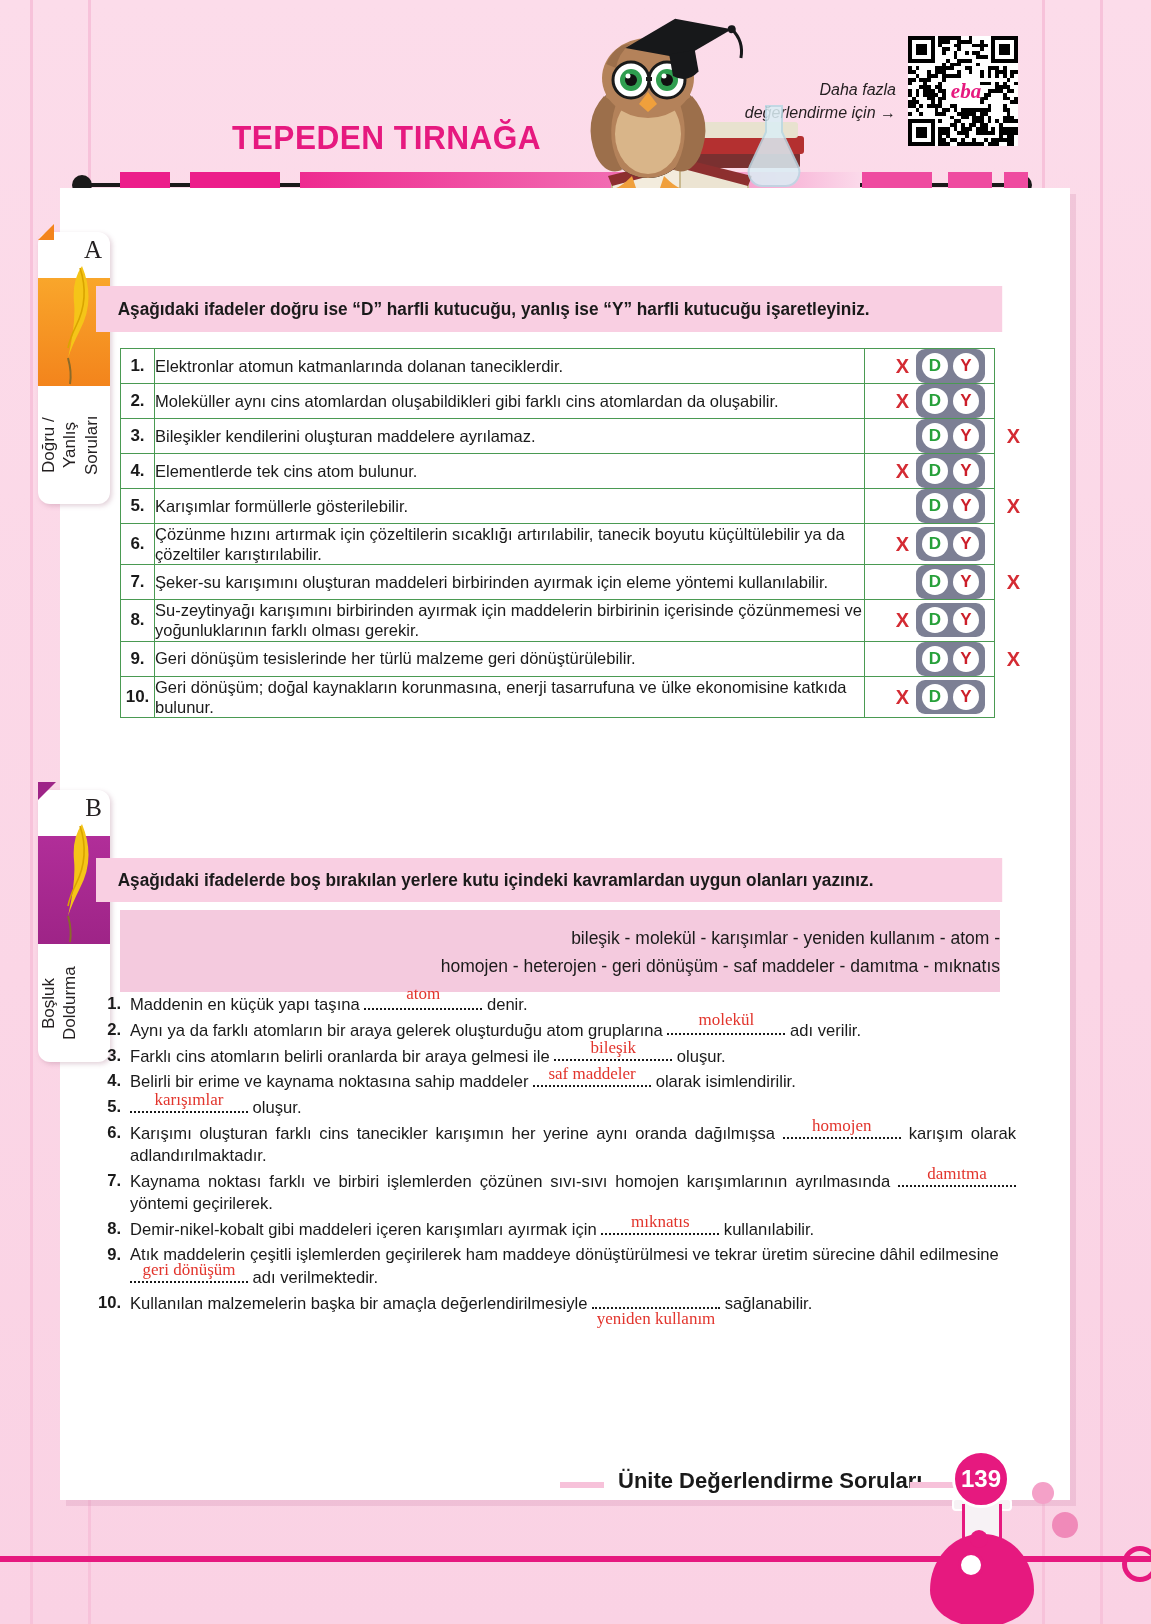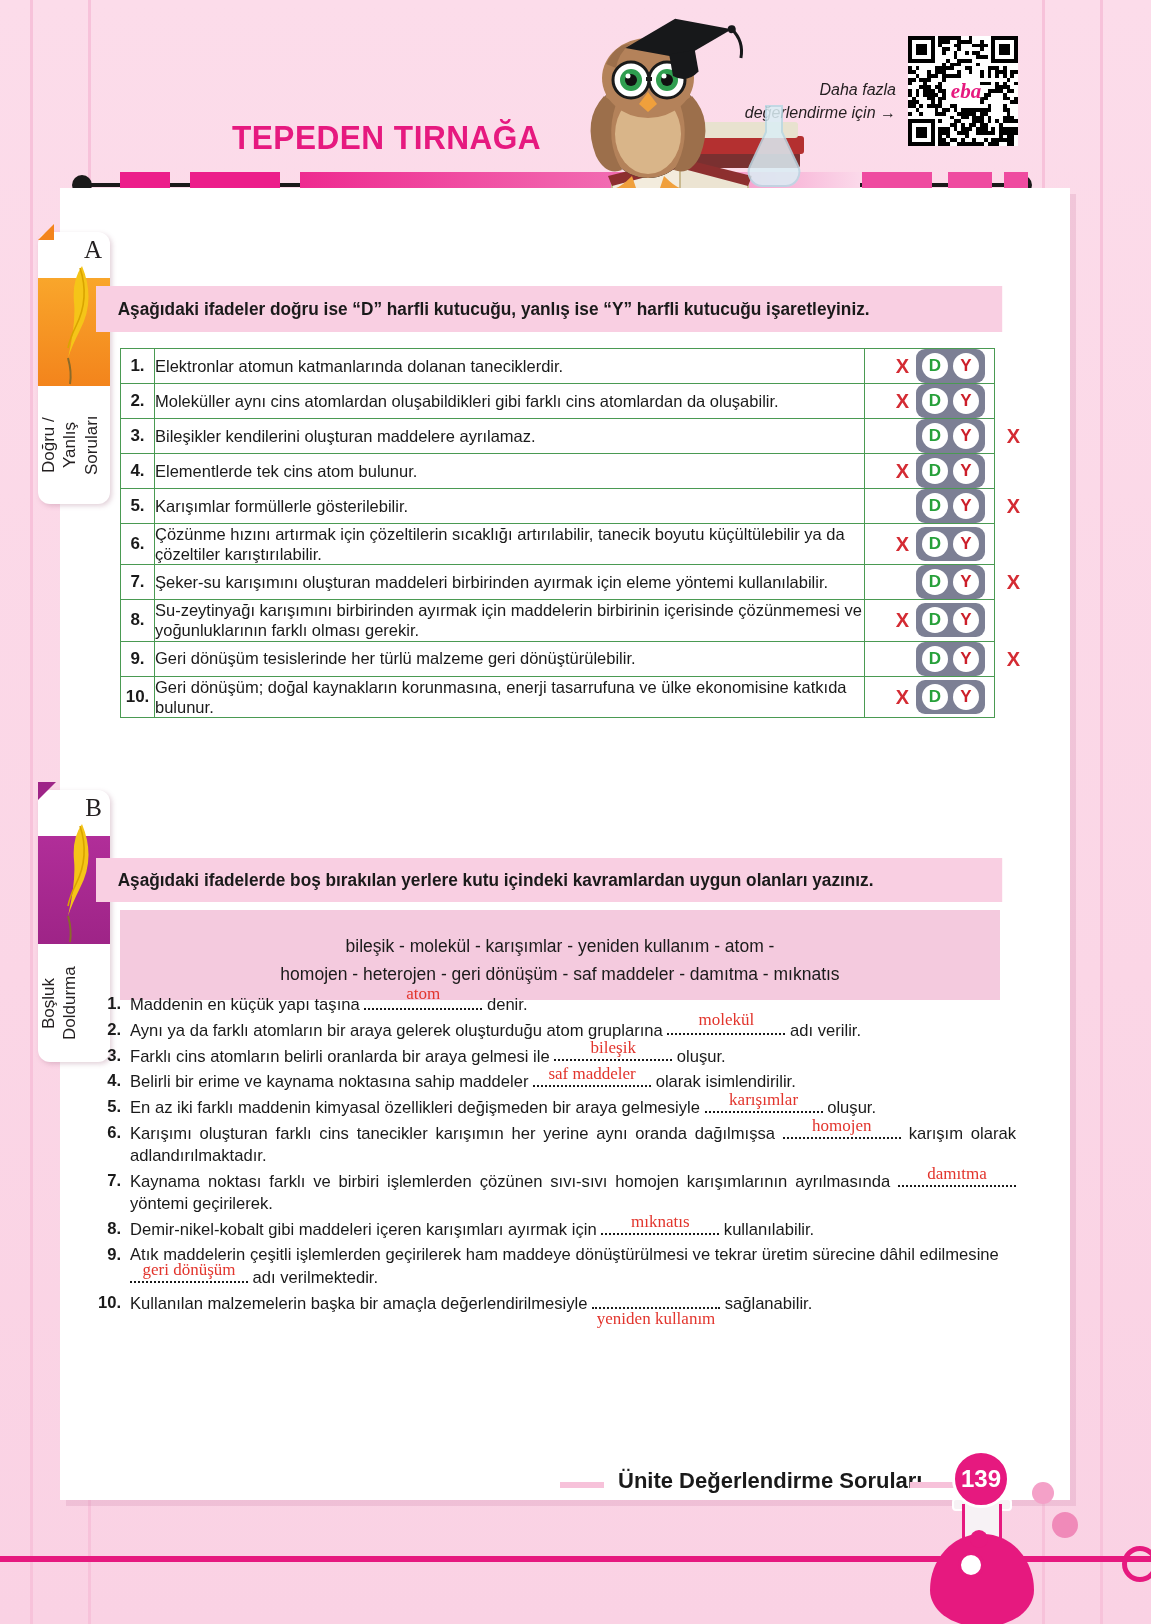--- a/index.html
+++ b/index.html
@@ -134,22 +134,22 @@
     line-height:1;
   }
   .xmark.outside {
     position:absolute; right:-26px; top:50%; transform:translateY(-50%);
   }
   td.ans { position:relative; }
   
   .wordbank {
     position:absolute; left:120px; width:880px;
     background:#f4cade; color:#1a1a1a;
-    text-align:center; font-size:17.5px; line-height:1.6;
-    padding:22px 0 12px;
+    text-align:right; font-size:17.5px; line-height:1.6;
+    padding:14px 0 12px;
   }
   
   .fib { position:absolute; left:96px; width:920px; }
   .fib-item {
     display:flex; align-items:flex-start;
     font-size:16.6px; color:#1a1a1a; line-height:1.34;
     margin-bottom:3px;
   }
   .fib-num {
     width:34px; flex:0 0 34px; font-weight:bold; text-align:right;
@@ -491,21 +491,21 @@
       <div class="fib-item">
         <div class="fib-num">3.</div>
         <div class="fib-body"><span>Farklı cins atomların belirli oranlarda bir araya gelmesi ile </span><span class="blank" style="width: 118px;"><span class="ink low">bileşik</span></span><span> oluşur.</span></div>
       </div>
       <div class="fib-item">
         <div class="fib-num">4.</div>
         <div class="fib-body"><span>Belirli bir erime ve kaynama noktasına sahip maddeler </span><span class="blank" style="width: 118px;"><span class="ink low">saf maddeler</span></span><span> olarak isimlendirilir.</span></div>
       </div>
       <div class="fib-item">
         <div class="fib-num">5.</div>
-        <div class="fib-body"><span>En az iki farklı maddenin kimyasal özellikleri değişmeden bir araya gelmesiyle </span><span class="blank" style="width: 118px;"><span class="ink low">karışımlar</span></span><span> oluşur.</span></div>
+        <div class="fib-body"><span class="blank" style="width: 118px;"><span class="ink low">karışımlar</span></span><span> oluşur.</span></div>
       </div>
       <div class="fib-item">
         <div class="fib-num">6.</div>
         <div class="fib-body justify"><span>Karışımı oluşturan farklı cins tanecikler karışımın her yerine aynı oranda dağılmışsa </span><span class="blank" style="width: 118px;"><span class="ink low">homojen</span></span><span> karışım olarak adlandırılmaktadır.</span></div>
       </div>
       <div class="fib-item">
         <div class="fib-num">7.</div>
         <div class="fib-body justify"><span>Kaynama noktası farklı ve birbiri işlemlerden çözünen sıvı-sıvı homojen karışımlarının ayrılmasında </span><span class="blank" style="width: 118px;"><span class="ink low">damıtma</span></span><span> yöntemi geçirilerek.</span></div>
       </div>
       <div class="fib-item">

